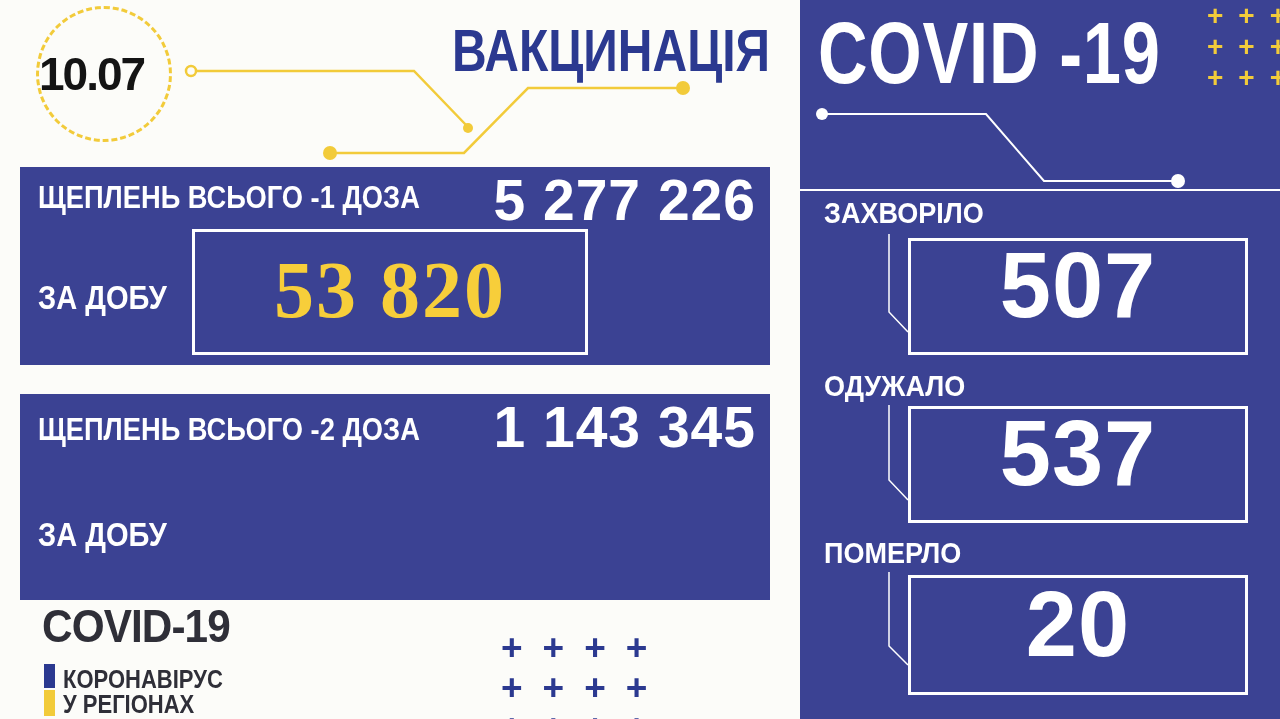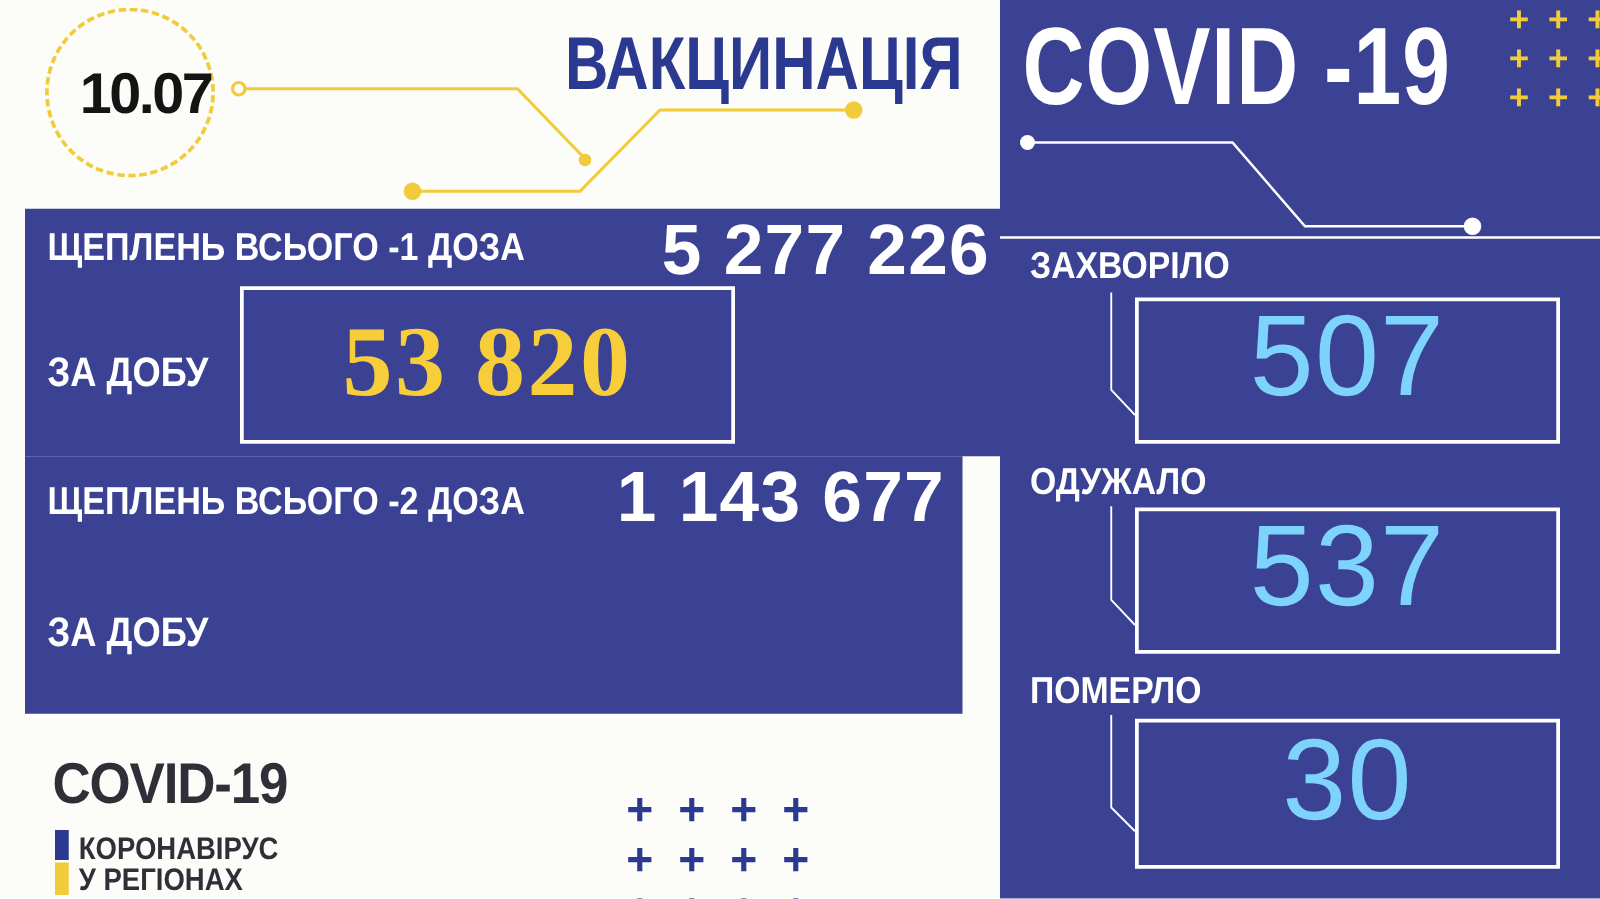--- a/index.html
+++ b/index.html
@@ -7,38 +7,38 @@
     position:relative; width:1280px; height:719px;
     background:#FCFCF9; overflow:hidden;
     font-family:"Liberation Sans", sans-serif;
     -webkit-font-smoothing:antialiased;
   }
 
   
   .date-circle {
     position:absolute; left:36px; top:6px; width:130px; height:130px;
     border:3px dashed #F2CB3A; border-radius:50%;
-    display:flex; align-items:center; justify-content:flex-end;
+    display:flex; align-items:center; justify-content:flex-start;
   }
   .date-text {
     font-size:46px; font-weight:bold; color:#141414; letter-spacing:-2px;
   }
   .vax-title {
     position:absolute; left:452px; top:16px; margin:0;
     font-size:60px; font-weight:bold; color:#2B3990;
     transform:scaleX(0.80); transform-origin:left top; white-space:nowrap;
   }
   .header-lines { position:absolute; left:0; top:0; pointer-events:none; }
 
   
   .vax-panel {
     position:absolute; left:20px; width:750px; background:#3B4293; color:#fff;
   }
-  #panel1 { top:167px; height:198px;padding-left:36px; }
-  #panel2 { top:365px; height:206px; }
+  #panel1 { top:167px; height:198px; }
+  #panel2 { top:394px; height:206px; }
   .panel-label {
     position:absolute; left:18px; font-size:31px; font-weight:bold;
     transform:scaleX(0.88); transform-origin:left top; white-space:nowrap;
   }
   #panel1 .panel-label { top:13px; }
   #panel2 .panel-label { top:18px; }
   .panel-total {
     position:absolute; right:14px; top:0px; font-size:57px; font-weight:bold;
     letter-spacing:1px; white-space:nowrap;
   }
@@ -106,21 +106,21 @@
   .covid-label2 { top:369px; }
   .covid-label3 { top:536px; }
   .covid-box {
     position:absolute; left:108px; width:334px; border:3px solid #fff;
     display:flex; align-items:center; justify-content:center;
   }
   .covid-box1 { top:238px; height:111px; }
   .covid-box2 { top:406px; height:111px; }
   .covid-box3 { top:575px; height:114px; }
   .covid-value {
-    font-size:92px; font-weight:normal; color:#7dd3fc; padding-bottom:22px; letter-spacing:1px;
+    font-size:92px; font-weight:bold; color:#ffffff; padding-bottom:22px; letter-spacing:1px;
   }
 </style>
 </head>
 <body>
 
 <div class="stage">
 
   <div class="date-circle">
     <span class="date-text">10.07</span>
   </div>
@@ -140,21 +140,21 @@
     <div class="panel-label">ЩЕПЛЕНЬ ВСЬОГО -1 ДОЗА</div>
     <div class="panel-total">5 277 226</div>
     <div class="daily-label">ЗА ДОБУ</div>
     <div class="daily-box">
       <span class="daily-value">53 820</span>
     </div>
   </section>
 
   <section class="vax-panel" id="panel2">
     <div class="panel-label">ЩЕПЛЕНЬ ВСЬОГО -2 ДОЗА</div>
-    <div class="panel-total">1 143 677</div>
+    <div class="panel-total">1 143 345</div>
     <div class="daily-label">ЗА ДОБУ</div>
   </section>
 
   <div class="brand-title">COVID-19</div>
   <div class="brand-bar bar-blue"></div>
   <div class="brand-bar bar-yellow"></div>
   <div class="brand-line brand-line1">КОРОНАВІРУС</div>
   <div class="brand-line brand-line2">У РЕГІОНАХ</div>
 
   <div class="plus-grid-bottom">
@@ -215,18 +215,18 @@
       <span class="covid-value">507</span>
     </div>
 
     <div class="covid-label covid-label2">ОДУЖАЛО</div>
     <div class="covid-box covid-box2">
       <span class="covid-value">537</span>
     </div>
 
     <div class="covid-label covid-label3">ПОМЕРЛО</div>
     <div class="covid-box covid-box3">
-      <span class="covid-value">30</span>
+      <span class="covid-value">20</span>
     </div>
 
   </aside>
 
 </div>
 
 </body></html>

